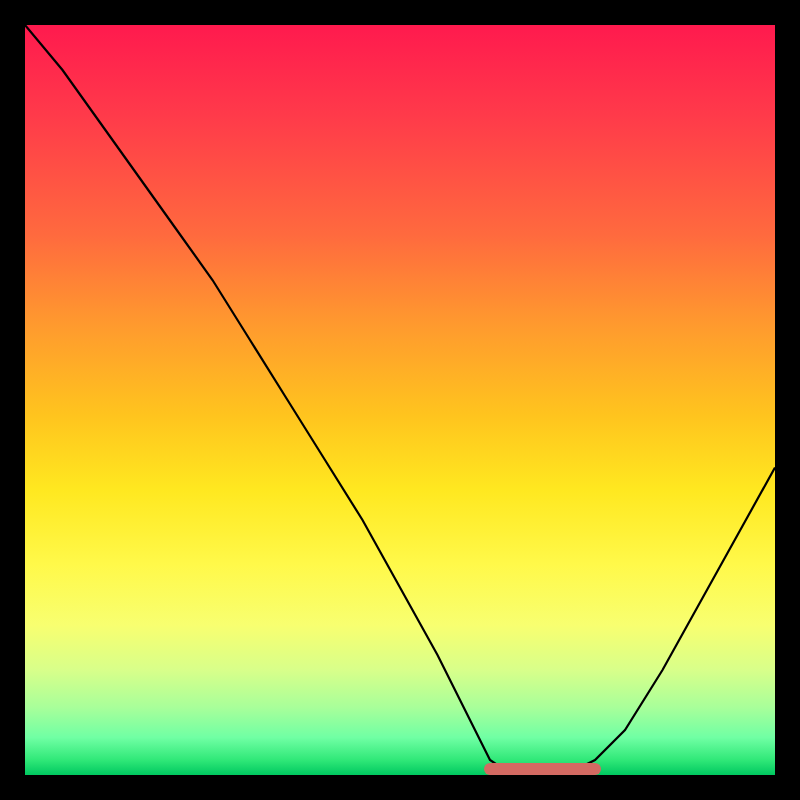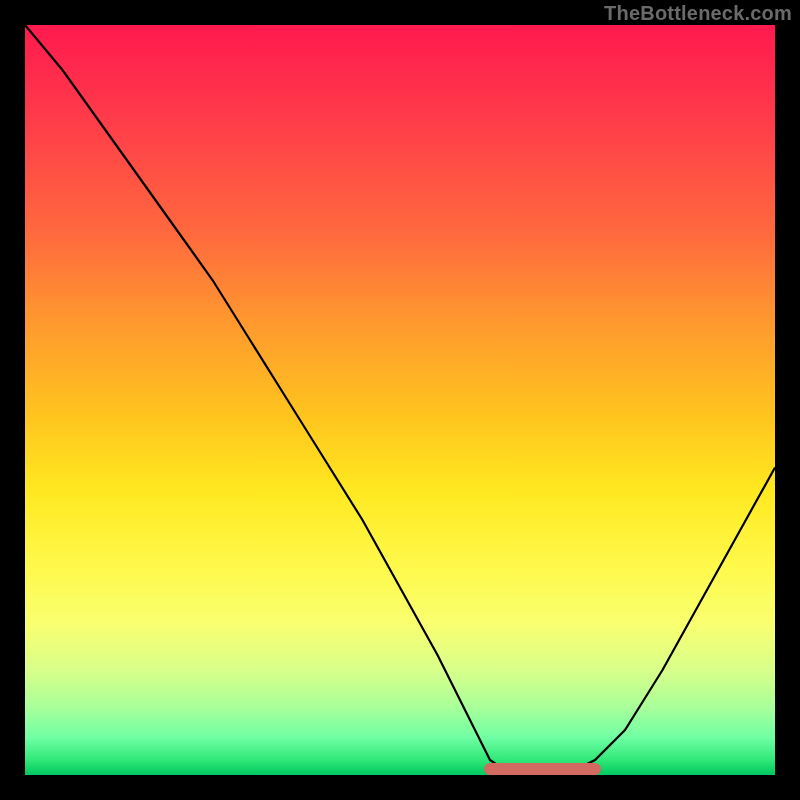--- a/index.html
+++ b/index.html
@@ -58,14 +58,13 @@
 
 <div class="frame">
 
   <div class="plot-area">
     <svg class="curve" viewBox="0 0 750 750" preserveAspectRatio="none">
       <path d="M0.0 0.0 L37.5 45.0 L75.0 97.5 L112.5 150.0 L150.0 202.5 L187.5 255.0 L225.0 315.0 L262.5 375.0 L300.0 435.0 L337.5 495.0 L375.0 562.5 L412.5 630.0 L450.0 705.0 L465.0 735.0 L487.5 750.0 L510.0 750.0 L540.0 750.0 L570.0 735.0 L600.0 705.0 L637.5 645.0 L675.0 577.5 L712.5 510.0 L750.0 442.5" id="curve-path" fill="none" stroke="#000" stroke-width="2.2"></path>
       <path class="valley-mark" d="M465.0 744.0 L570.0 744.0" id="valley-path"></path>
     </svg>
   </div>
 
-  <div class="watermark">TheBottleneck.com</div>
 </div>
 
 </body></html>

